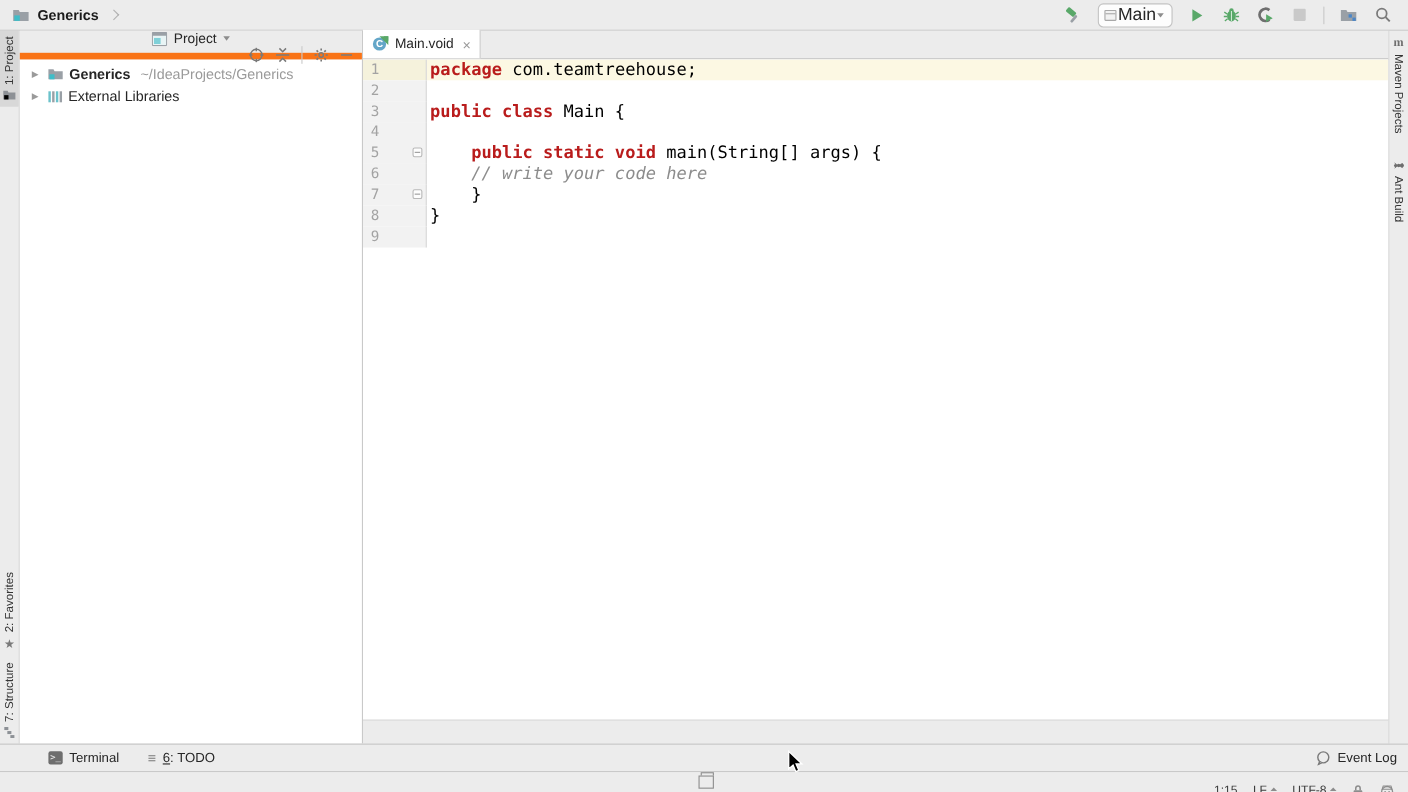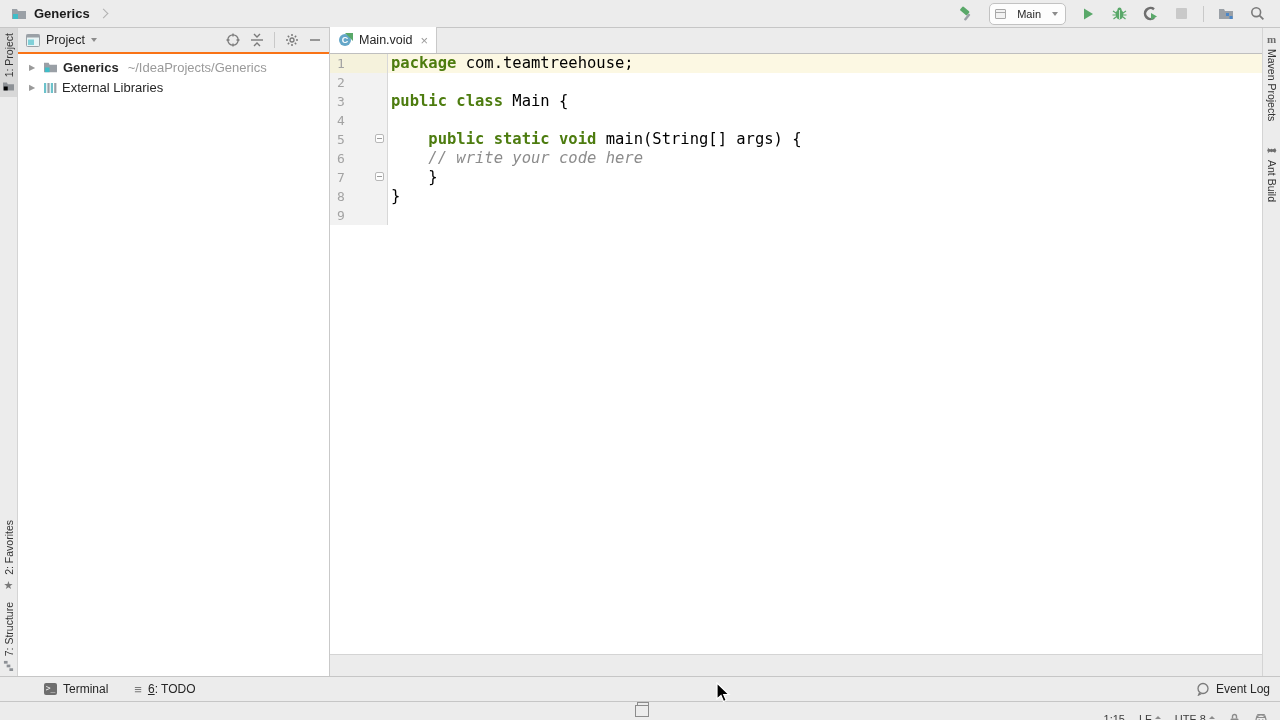--- a/index.html
+++ b/index.html
@@ -19,23 +19,23 @@
   }
   .titlebar-left { display:flex; align-items:center; gap:6px; padding-left:10px; }
   .proj-title { font-weight:bold; font-size:13px; color:#1a1a1a; }
   .crumb-chevron {
     width:7px; height:7px; border-top:1.5px solid #b0b0b0; border-right:1.5px solid #b0b0b0;
     transform:rotate(45deg); margin-left:4px;
   }
   .titlebar-right { margin-left:auto; display:flex; align-items:center; gap:13px; padding-right:14px; }
   .tb-icon { display:inline-flex; align-items:center; justify-content:center; width:18px; height:18px; }
   .run-config-btn {
-    display:flex; align-items:center; gap:11px; background:#fdfdfd;
+    display:flex; align-items:center; gap:1px; background:#fdfdfd;
     border:1px solid #c2c2c2; border-radius:5px; height:22px; padding:0 7px 0 5px;
-    font-size:11px; color:#262626;
+    font-size:16px; color:#262626;
   }
   .mini-square { width:11px; height:10px; border:1px solid #a8a8a8; background:#f2f2f2; border-radius:1px; position:relative; }
   .mini-square::after { content:""; position:absolute; left:0; top:2px; width:100%; height:0; border-top:1px solid #a8a8a8; }
   .dd-arrow { width:0; height:0; border-left:3.5px solid transparent; border-right:3.5px solid transparent; border-top:4px solid #8c8c8c; }
   .toolbar-divider { width:1px; height:16px; background:#c9c9c9; }
   .stop-square { width:11px; height:11px; background:#c9c9c9; border-radius:1px; }
 
   
   .stripe {
     position:absolute; top:28px; bottom:44px; width:18px; background:#ececec;
@@ -51,22 +51,22 @@
   .v-text-down { writing-mode:vertical-rl; }
   .stripe-group-top { position:absolute; top:0; left:0; right:0; }
   .stripe-group-bottom { position:absolute; bottom:0; left:0; right:0; }
 
   
   .project-panel {
     position:absolute; left:18px; top:28px; width:312px; bottom:44px;
     background:#ffffff; border-right:1px solid #c9c9c9;
   }
   .panel-header {
-    height:26px; background:#ececec; border-bottom:2px solid #f97316;
-    display:flex; align-items:center; padding:0 8px; font-size:12.5px;
+    height:26px; background:#ececec; border-bottom:6px solid #f97316;
+    display:flex; align-items:center; padding:0 8px; font-size:12.5px;flex-direction:column;
   }
   .panel-header-label { display:flex; align-items:center; gap:6px; color:#262626; }
   .panel-header-icons { margin-left:auto; display:flex; align-items:center; gap:10px; }
   .tree { padding-top:3px; font-size:13px; color:#262626; }
   .tree-row { height:20px; display:flex; align-items:center; gap:5px; padding-left:8px; }
   .tree-arrow { width:12px; display:inline-flex; justify-content:center; color:#9a9a9a; font-size:8px; }
   .tree-label-bold { font-weight:bold; }
   .tree-path { color:#9a9a9a; margin-left:4px; }
   .tree-indent { width:12px; }
 
@@ -96,21 +96,21 @@
   .editor { position:relative; height:600px; background:#ffffff; overflow:hidden; font-family:"DejaVu Sans Mono", monospace; }
   .code-row { display:flex; height:19px; line-height:19px; }
   .gutter-cell {
     width:58px; flex:0 0 58px; background:#f2f2f2; border-right:1px solid #d8d8d8;
     color:#a3a3a3; font-size:13px; padding-left:7px; position:relative;
     font-family:"DejaVu Sans Mono", monospace;
   }
   .code-row.hl .gutter-cell { background:#f5f2dc; }
   .code-cell { flex:1; font-size:15.5px; white-space:pre; color:#000; padding-left:3px; }
   .code-row.hl .code-cell { background:#fcf8e3; }
-  .tok-kw { color:#4d7c0f; font-weight:bold; }
+  .tok-kw { color:#b91c1c; font-weight:bold; }
   .tok-comment { color:#8c8c8c; font-style:italic; }
   .fold-marker {
     position:absolute; right:3px; top:4px; width:9px; height:9px;
     border:1px solid #b8b8b8; border-radius:2px; background:#fdfdfd;
   }
   .fold-marker::after {
     content:""; position:absolute; left:1px; right:1px; top:3px; border-top:1px solid #9a9a9a;
   }
   .editor-gap { height:22px; background:#ececec; border-top:1px solid #d4d4d4; }
 

